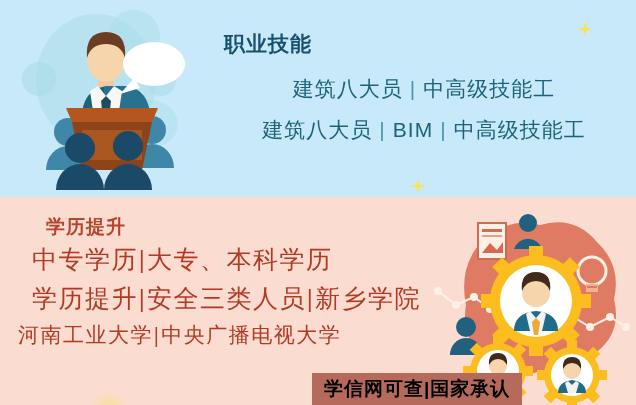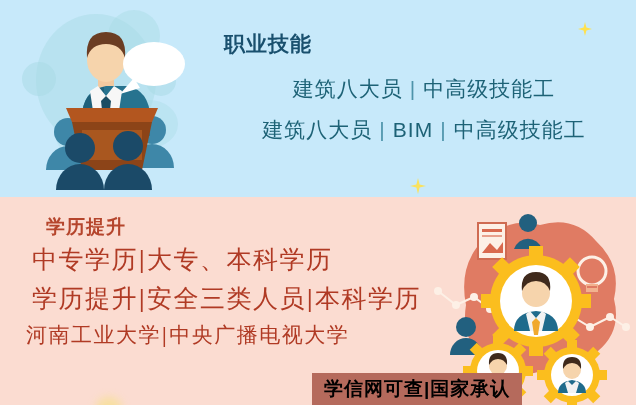--- a/index.html
+++ b/index.html
@@ -62,21 +62,21 @@
     font-size:19px;font-weight:bold;color:#b5452c;letter-spacing:1px;
     margin-left:28px;margin-bottom:2px;line-height:1.1;
   }
   .line-bot{
     font-family:"Liberation Serif","DejaVu Serif",serif;
     font-size:25px;color:#b03a24;letter-spacing:1.5px;
     line-height:1.58;white-space:nowrap;
   }
   .line-bot.l1{margin-left:14px;}
   .line-bot.l2{margin-left:14px;}
-  .line-bot.l3{margin-left:8px;font-size:21px;}
+  .line-bot.l3{margin-left:0;font-size:21px;}
   .bar{color:#b03a24;font-weight:bold;padding:0 1px;}
 
   .badge{
     position:absolute;left:312px;top:349px;
     background:#b56a5c;color:#000000;
     font-size:19px;font-weight:bold;letter-spacing:1px;
     padding:6px 12px 15px 12px;white-space:nowrap;
     line-height:1.1;
     margin-top:24px;
   }
@@ -268,21 +268,21 @@
     </svg>
 
     <div class="bot-text">
       <div class="head-bot">学历提升</div>
 
       <div class="line-bot l1">
         <span>中专学历</span><span class="bar">|</span><span>大专、本科学历</span>
       </div>
 
       <div class="line-bot l2">
-        <span>学历提升</span><span class="bar">|</span><span>安全三类人员</span><span class="bar">|</span><span>本科学历</span>
+        <span>学历提升</span><span class="bar">|</span><span>安全三类人员</span><span class="bar">|</span><span>新乡学院</span>
       </div>
 
       <div class="line-bot l3">
         <span>河南工业大学</span><span class="bar">|</span><span>中央广播电视大学</span>
       </div>
     </div>
   </div>
 
   <div class="badge">学信网可查|国家承认</div>
 

